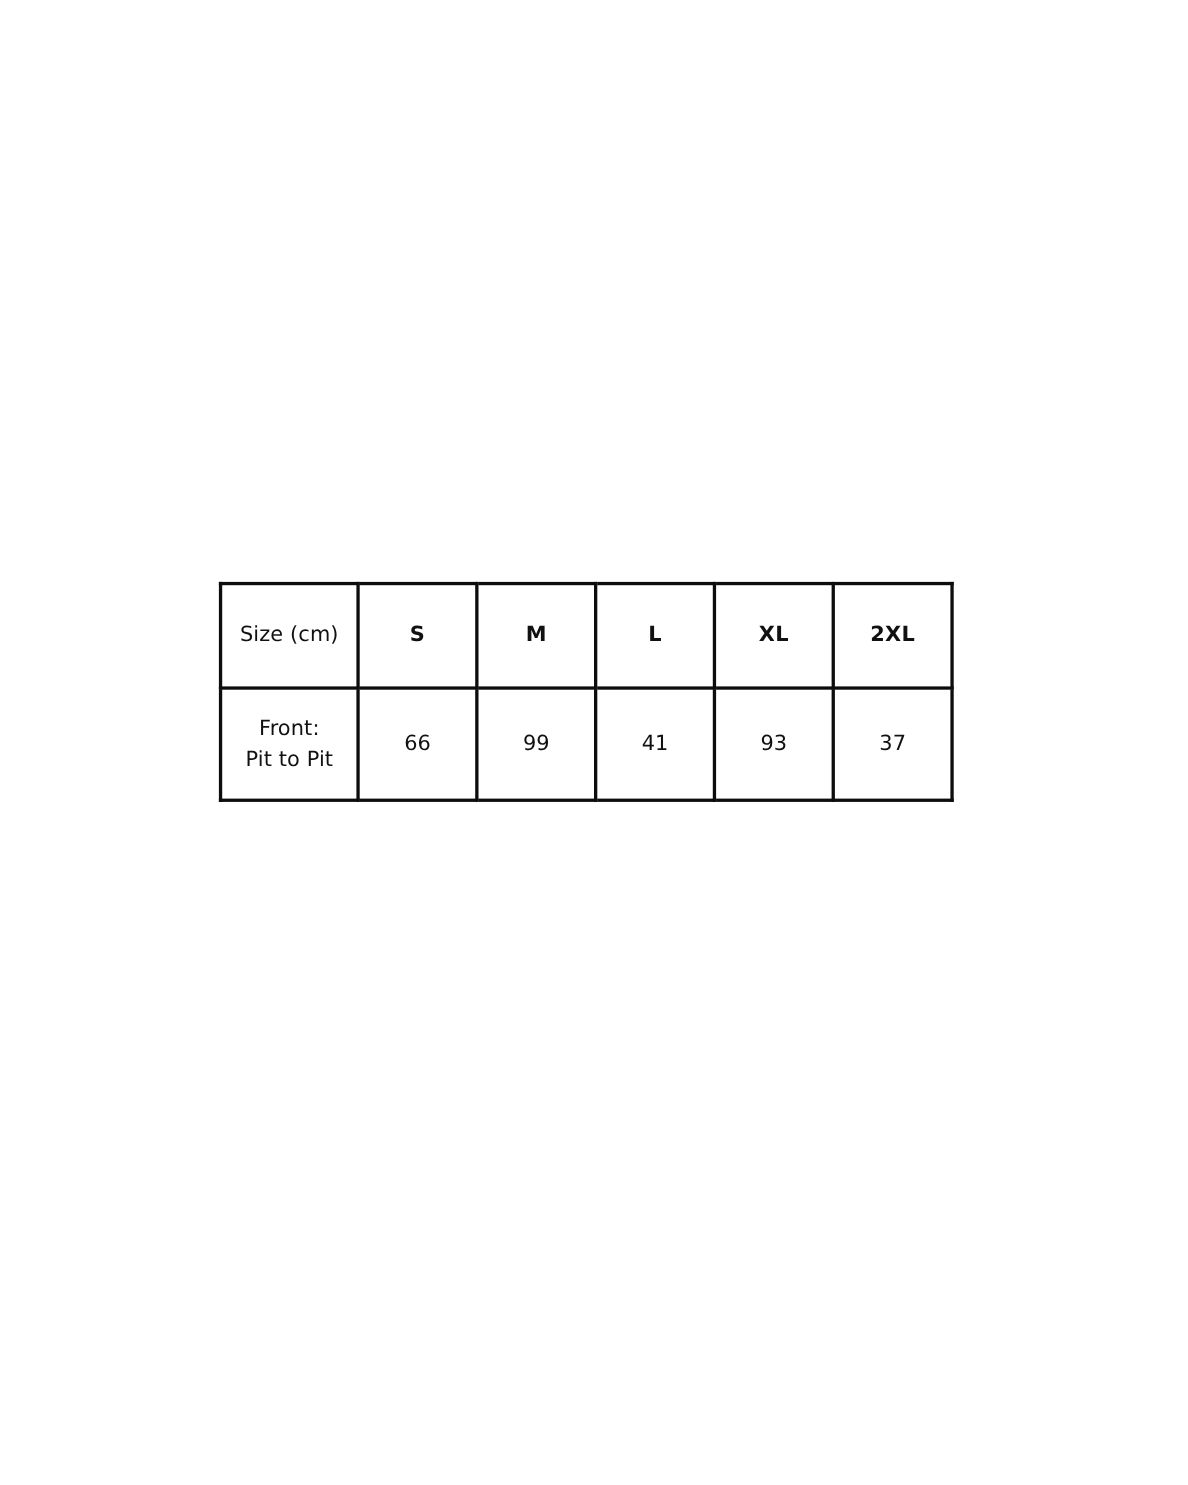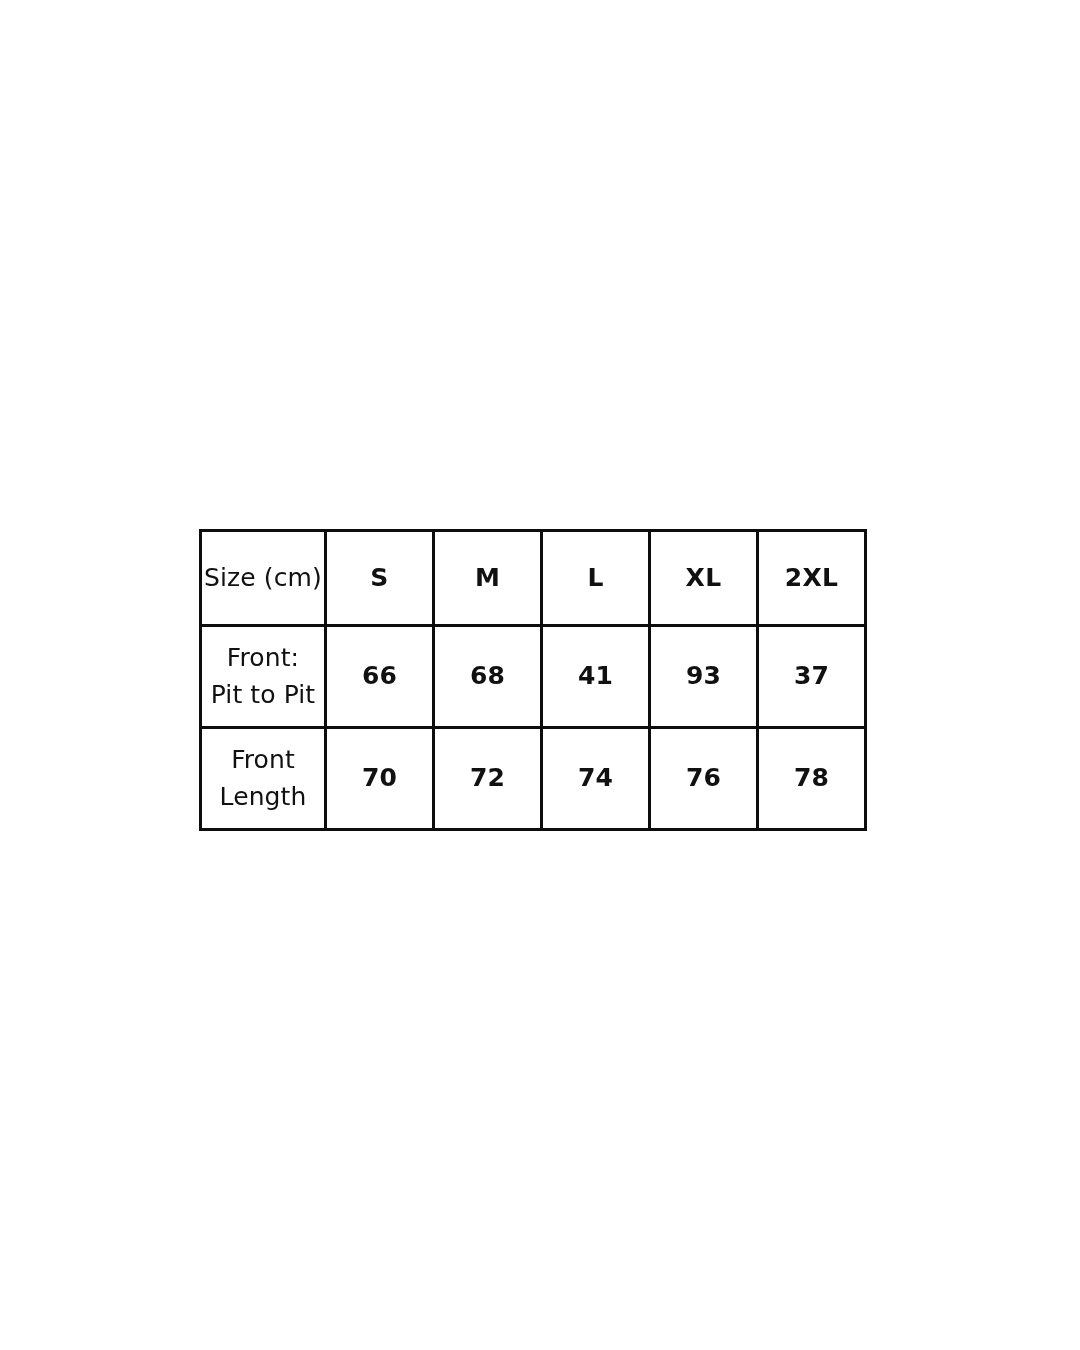--- a/index.html
+++ b/index.html
@@ -24,21 +24,21 @@
   table.size-chart {
     border-collapse: collapse;
     table-layout: fixed;
     width: 665px;
     background: #ffffff;
   }
   table.size-chart td {
     border: 3px solid #0d0d0d;
     text-align: center;
     vertical-align: middle;
-    font-size: 25px;
+    font-size: 19px;
     line-height: 1.45;
     color: #111111;
     padding: 0;
   }
   table.size-chart col.label-col { width: 125px; }
   table.size-chart col.size-col { width: 108px; }
 
   tr.head-row td { height: 92px; }
   tr.data-row td { height: 99px; }
 
@@ -46,21 +46,21 @@
     font-size: 19px;
     font-weight: 400;
     letter-spacing: 0.1px;
   }
   td.head-cell {
     font-weight: 700;
     font-size: 19px;
     letter-spacing: 0.3px;
   }
   td.value-cell {
-    font-weight: 700;
+    font-weight: 400;
     font-size: 19px;
   }
   .cell-line { display: block; }
 </style>
 </head>
 <body>
 
 <div class="table-wrap">
   <table class="size-chart">
     <colgroup>
@@ -79,31 +79,20 @@
         <td class="head-cell">L</td>
         <td class="head-cell">XL</td>
         <td class="head-cell">2XL</td>
       </tr>
       <tr class="data-row">
         <td class="label-cell">
           <span class="cell-line">Front:</span>
           <span class="cell-line">Pit to Pit</span>
         </td>
         <td class="value-cell">66</td>
-        <td class="value-cell">68</td>
+        <td class="value-cell">99</td>
         <td class="value-cell">41</td>
         <td class="value-cell">93</td>
         <td class="value-cell">37</td>
-      </tr>
-      <tr class="data-row">
-        <td class="label-cell">
-          <span class="cell-line">Front</span>
-          <span class="cell-line">Length</span>
-        </td>
-        <td class="value-cell">70</td>
-        <td class="value-cell">72</td>
-        <td class="value-cell">74</td>
-        <td class="value-cell">76</td>
-        <td class="value-cell">78</td>
       </tr>
     </tbody>
   </table>
 </div>
 
 </body></html>

